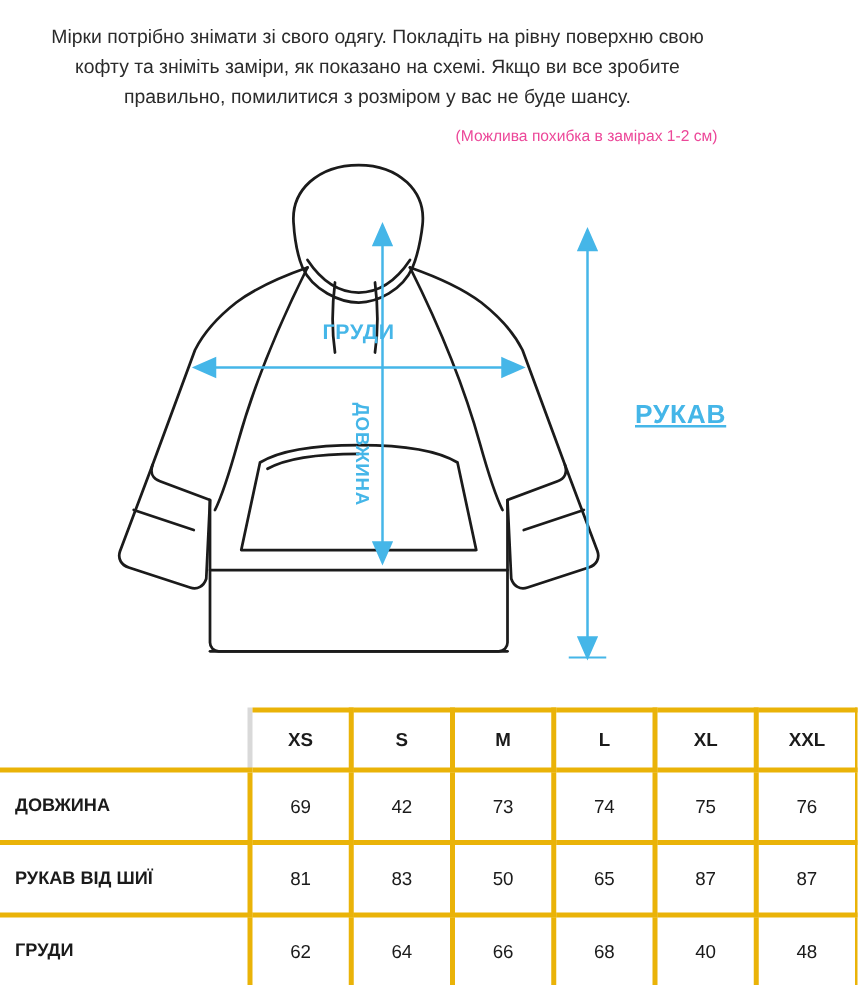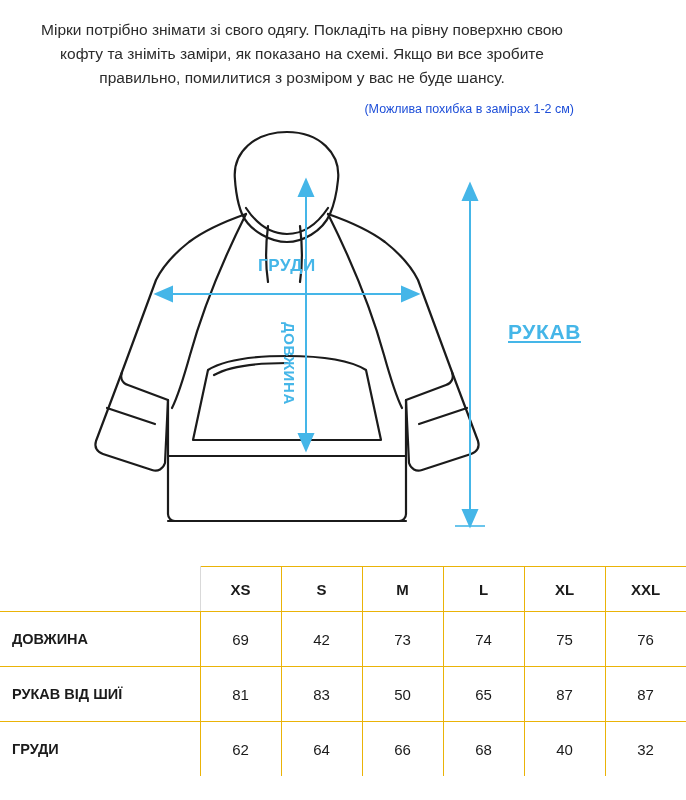--- a/index.html
+++ b/index.html
@@ -29,21 +29,21 @@
     margin: 0;
     font-size: 15.5px;
     line-height: 1.55;
     color: #2b2b2b;
   }
   .intro .note {
     margin-top: 12px;
     text-align: right;
     padding-right: 6px;
     font-size: 12.5px;
-    color: #1d4ed8;
+    color: #ec4899;
   }
 
   
   .diagram {
     position: relative;
     width: 686px;
     height: 420px;
     margin-top: 6px;
   }
   .diagram svg {
@@ -81,21 +81,21 @@
     top: 566px;
     width: 686px;
   }
   table.sizes {
     border-collapse: collapse;
     width: 686px;
     table-layout: fixed;
   }
   table.sizes th,
   table.sizes td {
-    border: 1px solid #eab308;
+    border: 4px solid #eab308;
     height: 52px;
     text-align: center;
     font-size: 15px;
     color: #1b1b1b;
   }
   table.sizes thead th {
     font-weight: bold;
     font-size: 15px;
     height: 42px;
   }
@@ -227,19 +227,19 @@
           <td>87</td>
           <td>87</td>
         </tr>
         <tr class="last">
           <th class="rowhead">ГРУДИ</th>
           <td>62</td>
           <td>64</td>
           <td>66</td>
           <td>68</td>
           <td>40</td>
-          <td>32</td>
+          <td>48</td>
         </tr>
       </tbody>
     </table>
   </div>
 
 </div>
 
 </body></html>

